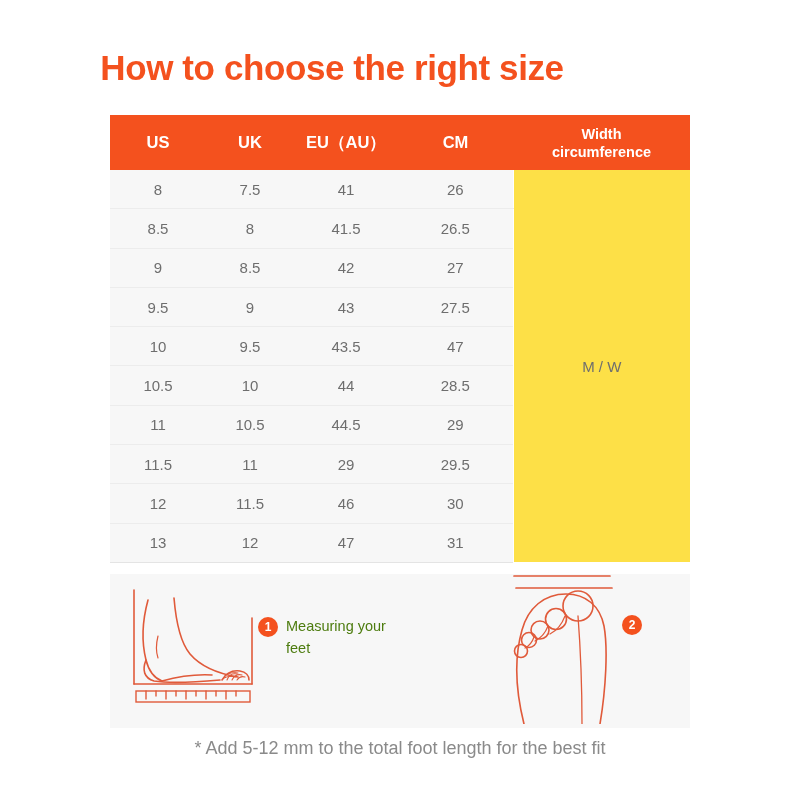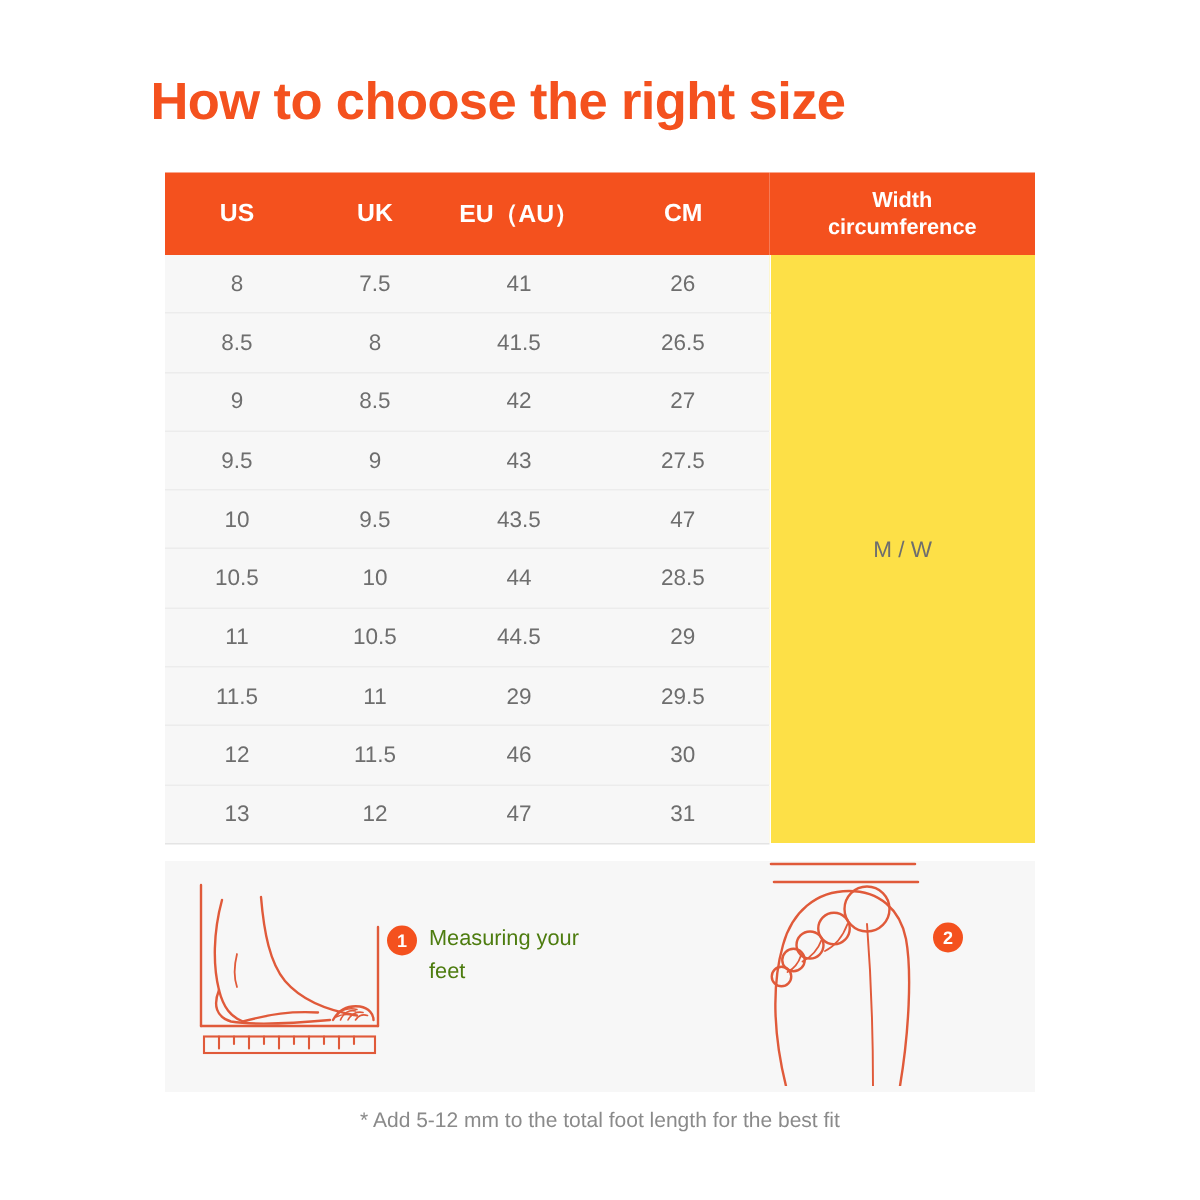--- a/index.html
+++ b/index.html
@@ -151,21 +151,21 @@
   }
 
   
   .footnote {
     position: absolute;
     left: 0;
     top: 738px;
     width: 800px;
     text-align: center;
     color: #8A8A8A;
-    font-size: 14px;
+    font-size: 18px;
   }
 </style>
 </head>
 <body>
 
 <div class="page-title">How to choose the right size</div>
 
 <table class="size-table">
   <colgroup>
     <col class="c-us">

